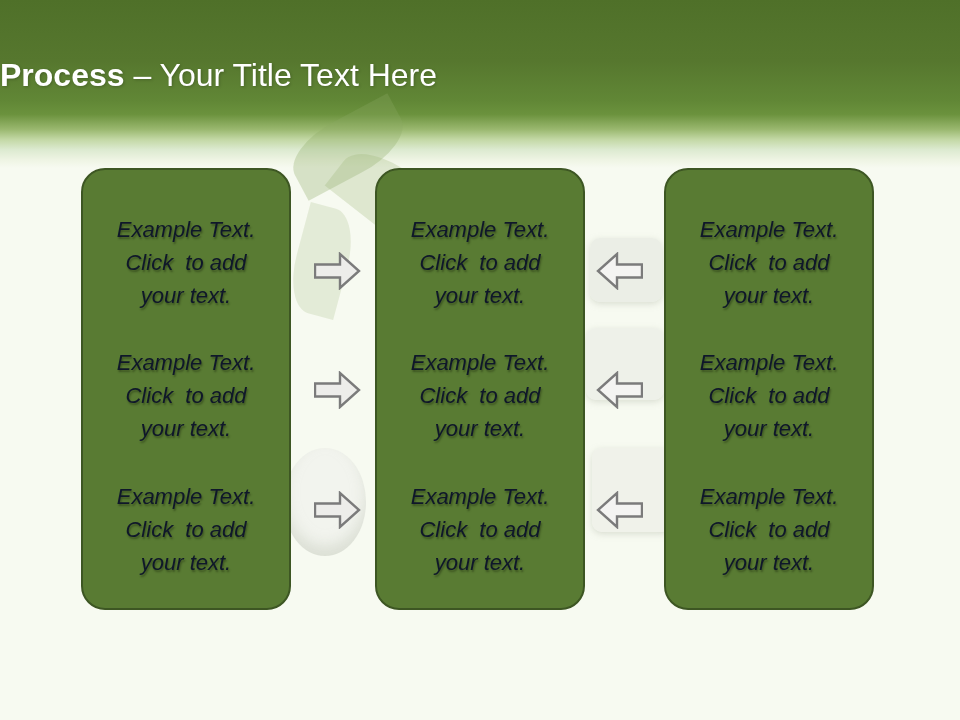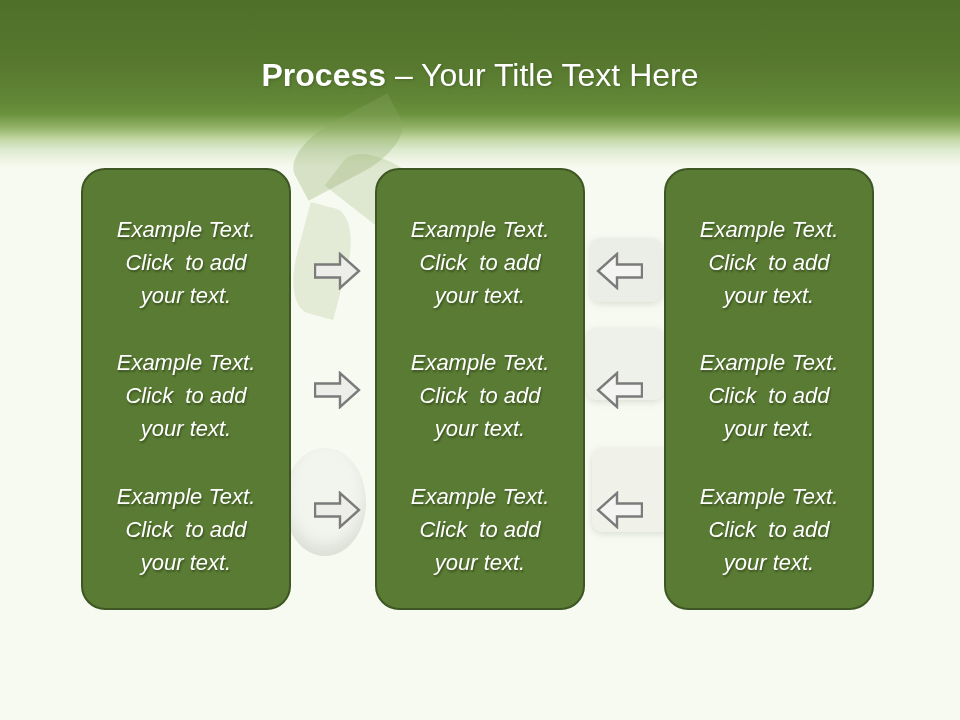--- a/index.html
+++ b/index.html
@@ -20,21 +20,21 @@
       #618736 60%,
       #6b923d 68%,
       #9ab86f 77%,
       #c3d8a5 83%,
       #dcead0 89%,
       #eef4e3 95%,
       #f7faf1 100%);
   }
   .slide-title{
     position:absolute;top:52px;left:0;width:100%;height:46px;
-    line-height:46px;text-align:center;
+    line-height:46px;
     color:#ffffff;font-size:32px;
     text-shadow:1px 1px 3px rgba(0,0,0,0.22);
     white-space:nowrap;
   }
   .slide-title .emph{font-weight:700;}
   .slide-title .sep{white-space:pre;font-weight:400;}
   .slide-title .rest{font-weight:400;}
 
   
   .decor{position:absolute;z-index:1;}
@@ -74,21 +74,21 @@
   .box-right{left:664px;}
 
   .text-group{
     position:absolute;left:4px;right:4px;
     text-align:center;
   }
   .tg-1{top:43px;}
   .tg-2{top:176px;}
   .tg-3{top:310px;}
   .line{
-    color:#ffffff;
+    color:#0f172a;
     font-size:22px;
     font-style:italic;
     line-height:33px;
     white-space:pre;
     text-shadow:1px 2px 2px rgba(25,35,12,0.45);
   }
 
   
   .arrow{
     position:absolute;width:47px;height:38px;z-index:2;

